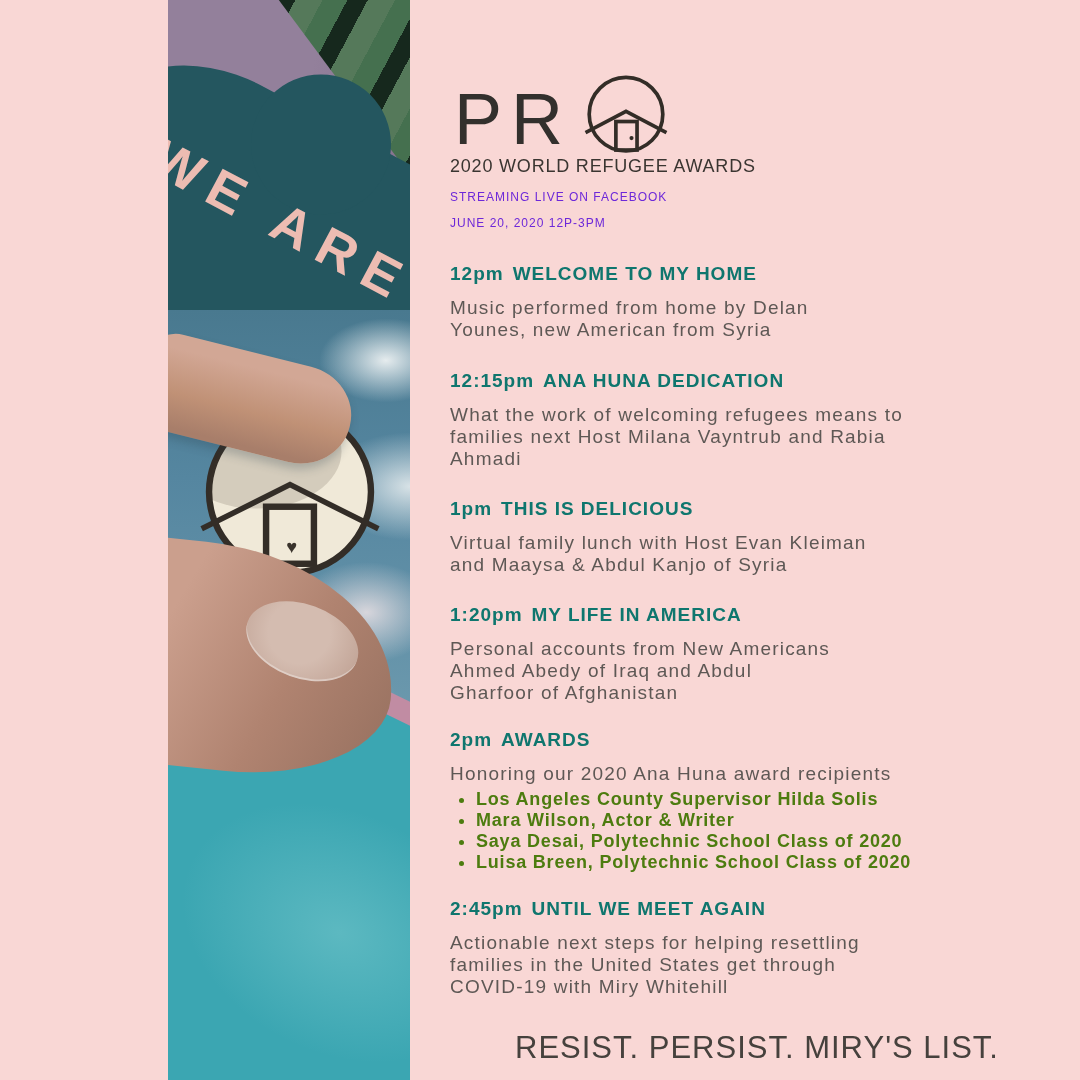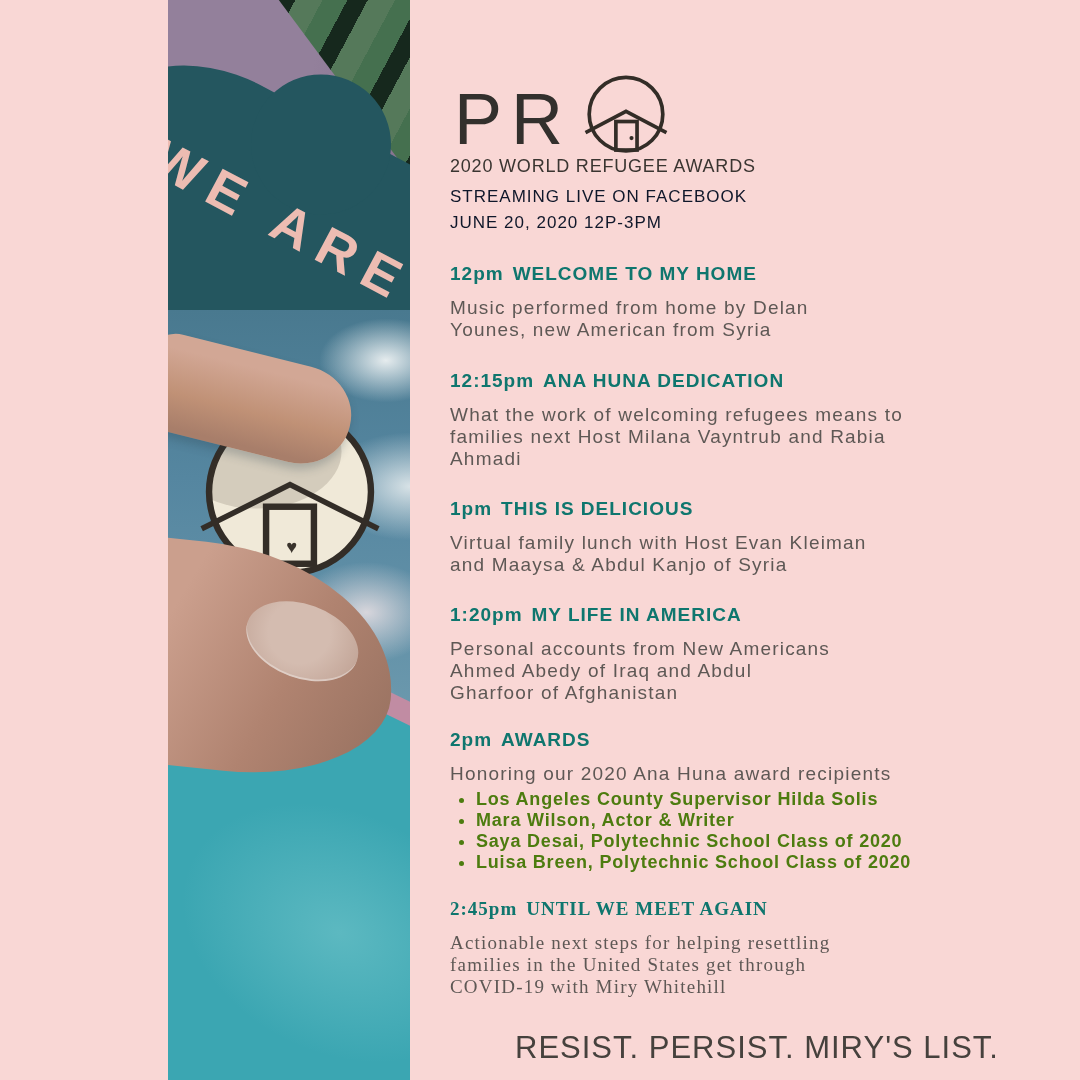--- a/index.html
+++ b/index.html
@@ -46,28 +46,28 @@
     radial-gradient(circle at 45% 40%, #d4bcb0 40%, #bd9e90 100%);
     border-radius:50%;transform:rotate(14deg);box-shadow:0 -2px 0 rgba(255,255,255,.35) inset;}
 
   
   .content{position:absolute;left:448px;top:0;width:566px;height:1080px;}
   .title{position:absolute;left:-2px;top:62px;margin:8px;display:flex;align-items:center;
     color:#33302d;font-size:72px;font-weight:500;letter-spacing:9px;line-height:1;gap:8px;}
   .title .logo{width:92px;height:92px;margin:0 2px 6px 0;flex:none;}
   .subhead{position:absolute;left:2px;top:156px;}
   .sub-bold{font-size:18px;font-weight:400;color:#3a3531;letter-spacing:.8px;margin-bottom:7px;}
-  .sub{font-size:17px;color:#0f172a;letter-spacing:1px;line-height:26px;}
+  .sub{font-size:12px;color:#6d28d9;letter-spacing:1px;line-height:26px;}
   .sec{position:absolute;left:2px;width:100%;}
   .sec h2{margin:0 0 11px 0;font-size:19px;font-weight:700;color:#0f766e;letter-spacing:1px;line-height:24px;}
   .sec h2 .time{margin-right:9px;}
   .sec p{margin:0;font-size:19px;color:#5e5855;letter-spacing:1.2px;line-height:22px;white-space:pre-line;}
   .sec ul{margin:4px 0 0 0;padding-left:26px;}
   .sec li{font-size:18px;font-weight:700;color:#4d7c0f;letter-spacing:.8px;line-height:21px;}
-  .sec-1{top:262px;} .sec-2{top:369px;} .sec-3{top:497px;} .sec-4{top:603px;} .sec-5{top:728px;} .sec-6{top:897px;font-family:Liberation Serif, serif;}
+  .sec-1{top:262px;} .sec-2{top:369px;} .sec-3{top:497px;} .sec-4{top:603px;} .sec-5{top:728px;} .sec-6{top:897px;}
   .footer{position:absolute;left:0;top:1030px;width:100%;padding-left:52px;box-sizing:border-box;
     text-align:center;font-size:31px;color:#46413d;letter-spacing:1px;}
   svg .ln{stroke:#332d27;fill:none;}
 </style>
 </head>
 <body>
 
 <div class="flyer">
 
   <div class="photo">

